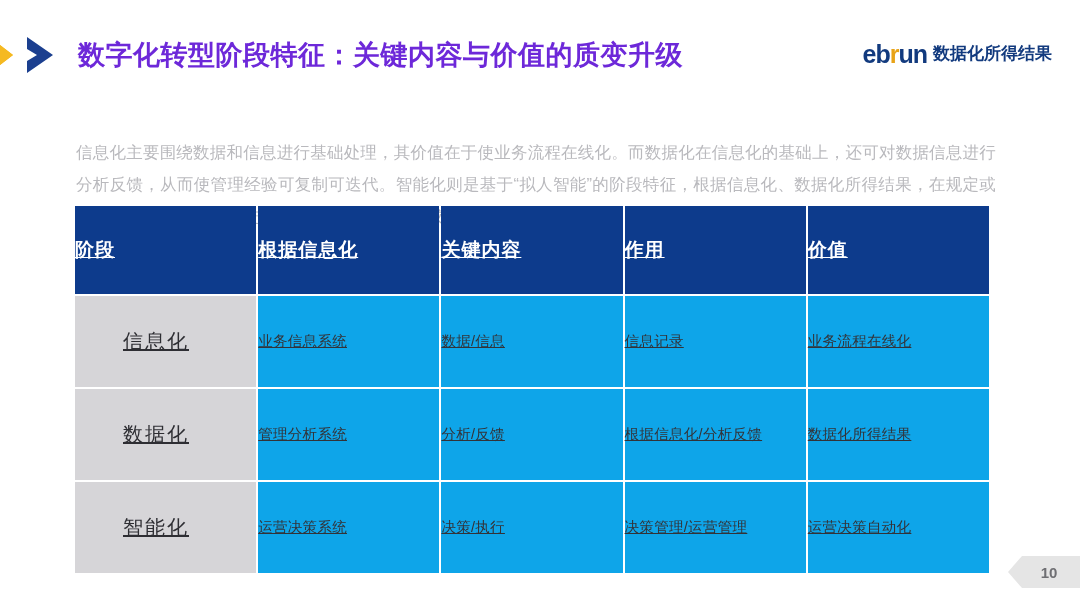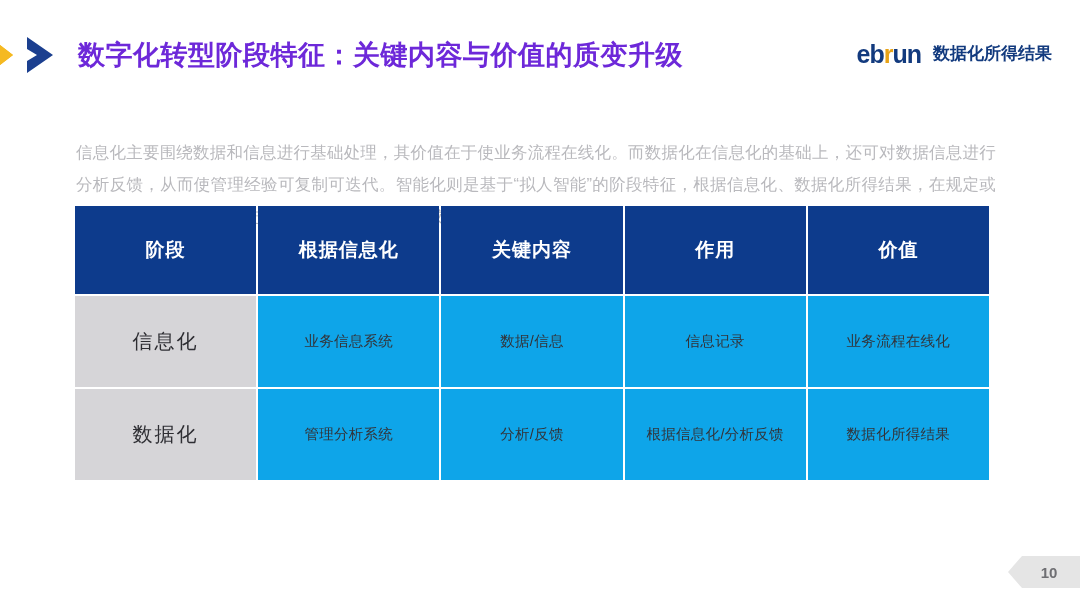--- a/index.html
+++ b/index.html
@@ -50,21 +50,21 @@
   }
 
   
   .logo {
     position: absolute;
     right: 28px;
     top: 40px;
     height: 28px;
     display: flex;
     align-items: center;
-    gap: 12px;
+    gap: 6px;
   }
   .logo-word {
     font-size: 25px;
     font-weight: bold;
     color: #123a7e;
     letter-spacing: -1px;
     line-height: 26px;
   }
   .logo-word .accent { color: #e8a317; }
   .logo-cn {
@@ -94,22 +94,23 @@
     position: absolute;
     left: 73px;
     top: 204px;
     width: 918px;
     border-collapse: separate;
     border-spacing: 2px;
     table-layout: fixed;
   }
   .tbl th, .tbl td {
     padding: 0;
-    text-align: center;
+    text-align: left;
     vertical-align: middle;
+    text-decoration: underline;
   }
   .tbl thead th {
     background: #0d3b8c;
     color: #ffffff;
     height: 88px;
     font-size: 19px;
     font-weight: bold;
     letter-spacing: 1px;
   }
   .tbl tbody td {
@@ -118,20 +119,21 @@
     color: #333338;
     font-size: 14.5px;
     font-weight: normal;
     letter-spacing: 0.3px;
   }
   .tbl tbody td.stage {
     background: #d6d5d8;
     color: #2e2e33;
     font-size: 20px;
     letter-spacing: 2px;
+    padding-left: 48px;
   }
 
   
   .pagebadge {
     position: absolute;
     right: 0px;
     top: 556px;
     width: 72px;
     height: 32px;
     background: #e5e5e5;
@@ -192,18 +194,25 @@
         <td>信息记录</td>
         <td>业务流程在线化</td>
       </tr>
       <tr>
         <td class="stage">数据化</td>
         <td>管理分析系统</td>
         <td>分析/反馈</td>
         <td>根据信息化/分析反馈</td>
         <td>数据化所得结果</td>
       </tr>
+      <tr>
+        <td class="stage">智能化</td>
+        <td>运营决策系统</td>
+        <td>决策/执行</td>
+        <td>决策管理/运营管理</td>
+        <td>运营决策自动化</td>
+      </tr>
     </tbody>
   </table>
 
   <div class="pagebadge">10</div>
 
 </div>
 
 </body></html>

